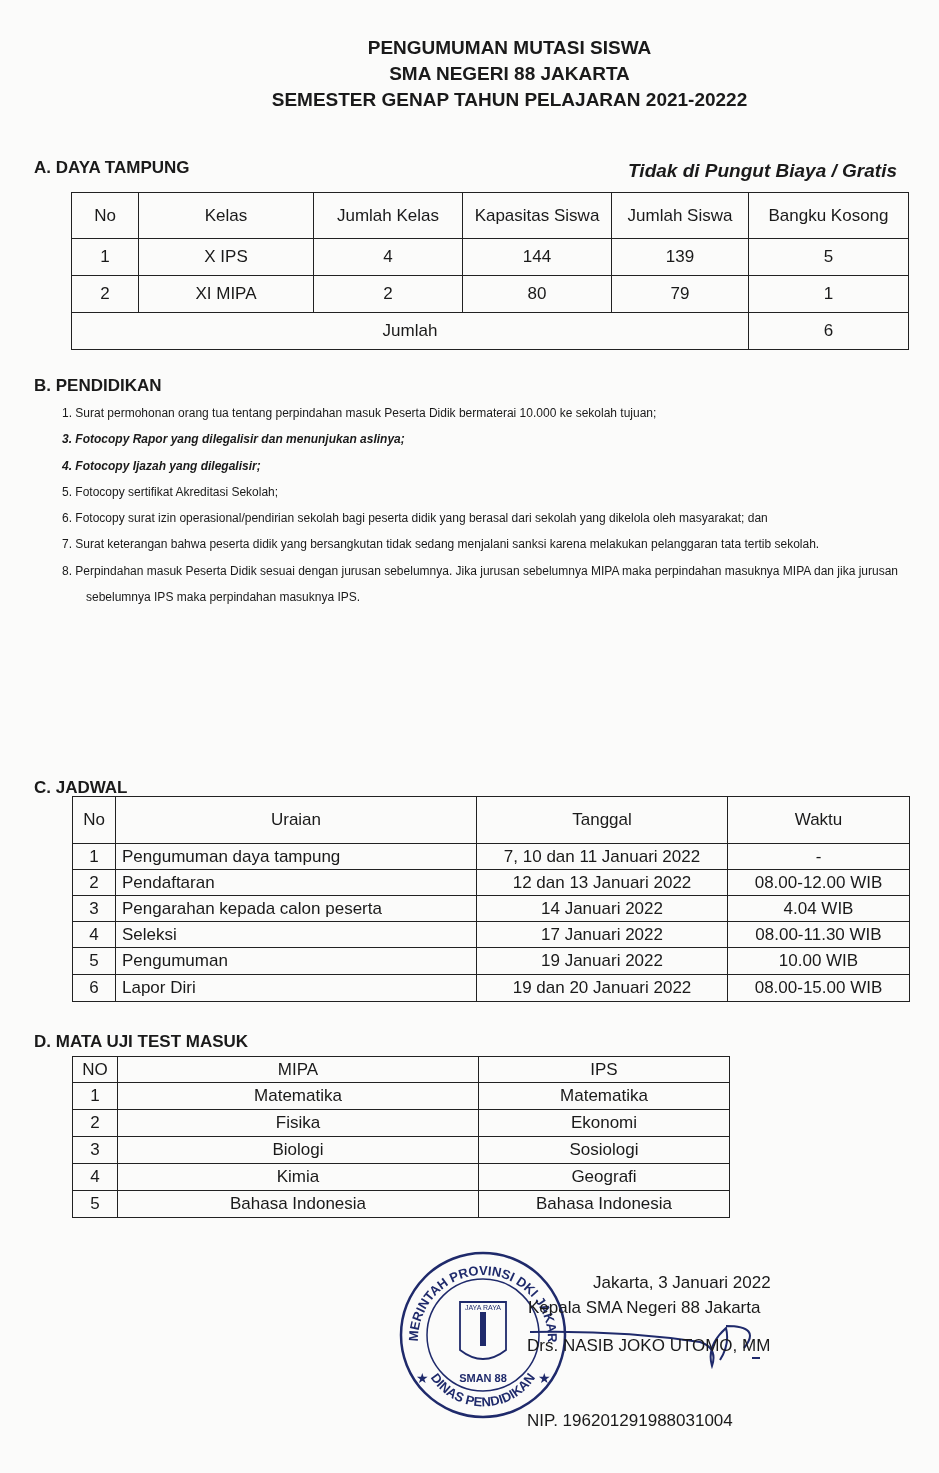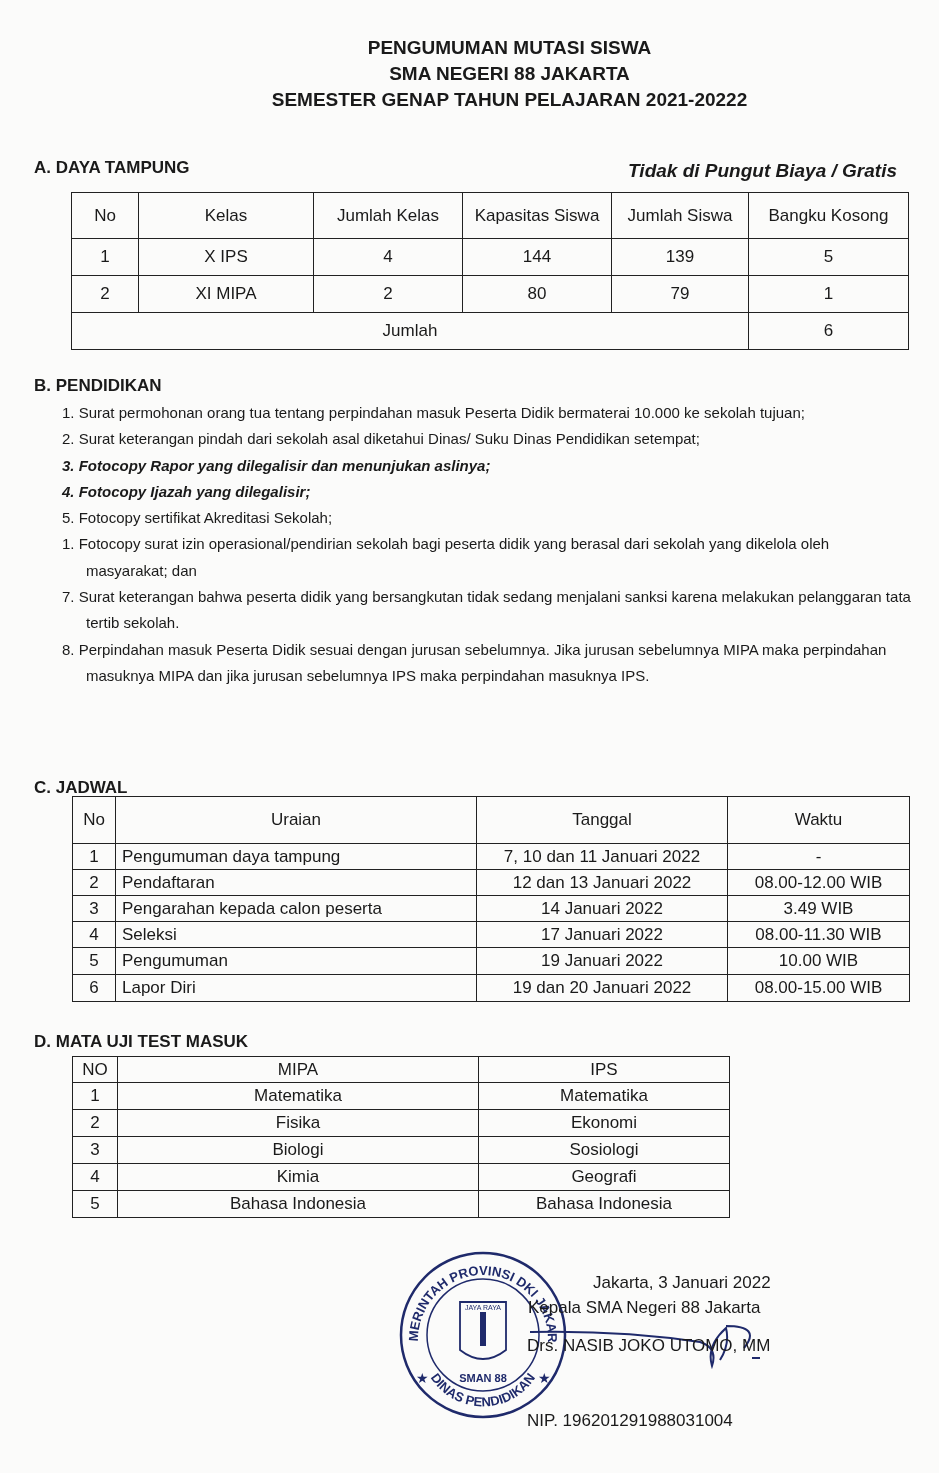--- a/index.html
+++ b/index.html
@@ -6,21 +6,21 @@
   body {
     width:939px; height:1473px; background:#fbfbfa; color:#1a1a1a;
     font-family:"Liberation Sans", sans-serif; position:relative; overflow:hidden;
   }
   .title { position:absolute; left:0; width:939px; text-align:center; font-weight:bold; font-size:19px; line-height:24px;margin-left:40px; }
   .sec { position:absolute; font-weight:bold; font-size:17px; }
   table { position:absolute; border-collapse:collapse; font-size:17px; }
   td, th { border:1.5px solid #222; text-align:center; font-weight:normal; padding:0 4px; }
   .left { text-align:left; padding-left:6px; }
   .note { position:absolute; right:42px; top:160px; font-style:italic; font-weight:bold; font-size:19px; }
-  ol.req { position:absolute; left:62px; top:400px; width:850px; margin:0; padding:0; list-style:none; font-size:15px; line-height:26.3px; }
+  ol.req { position:absolute; left:62px; top:400px; width:850px; margin:0; padding:0; list-style:none; font-size:12px; line-height:26.3px; }
   ol.req li { padding-left:24px; text-indent:-24px; }
   ol.req li.b { font-weight:bold; font-style:italic; }
   .sign { position:absolute; left:593px; font-size:17px; }
   .stamp { position:absolute; left:398px; top:1250px; width:170px; height:170px; }
 </style>
 </head>
 <body>
 
 <div>
   <div class="title" style="top:36px">PENGUMUMAN MUTASI SISWA</div>
@@ -60,25 +60,24 @@
   <tr style="height:37px">
     <td colspan="5">Jumlah</td>
     <td>6</td>
   </tr>
 </tbody>
   </table>
 
 <div class="sec" style="left:34px; top:376px">B.  PENDIDIKAN</div>
 <ol class="req">
   <li>1. Surat permohonan orang tua tentang perpindahan masuk Peserta Didik bermaterai 10.000 ke sekolah tujuan;</li>
-  <li>2. Surat keterangan pindah dari sekolah asal diketahui Dinas/ Suku Dinas Pendidikan setempat;</li>
   <li class="b">3. Fotocopy Rapor yang dilegalisir dan menunjukan aslinya;</li>
   <li class="b">4. Fotocopy Ijazah yang dilegalisir;</li>
   <li>5. Fotocopy sertifikat Akreditasi Sekolah;</li>
-  <li>1. Fotocopy surat izin operasional/pendirian sekolah bagi peserta didik yang berasal dari sekolah yang dikelola oleh masyarakat; dan</li>
+  <li>6. Fotocopy surat izin operasional/pendirian sekolah bagi peserta didik yang berasal dari sekolah yang dikelola oleh masyarakat; dan</li>
   <li>7. Surat keterangan bahwa peserta didik yang bersangkutan tidak sedang menjalani sanksi karena melakukan pelanggaran tata tertib sekolah.</li>
   <li>8. Perpindahan masuk Peserta Didik sesuai dengan jurusan sebelumnya. Jika jurusan sebelumnya MIPA maka perpindahan masuknya MIPA dan jika jurusan sebelumnya IPS maka perpindahan masuknya IPS.</li>
 </ol>
 
 <div class="sec" style="left:34px; top:778px">C.  JADWAL</div>
 <table style="left:72px; top:796px; width:838px;">
   <tbody>
       <tr style="height:47px">
     <th style="width:34px">No</th>
     <th style="width:352px">Uraian</th>
@@ -94,21 +93,21 @@
   <tr style="height:26px">
     <td>2</td>
     <td class="left">Pendaftaran</td>
     <td>12 dan 13 Januari 2022</td>
     <td>08.00-12.00 WIB</td>
   </tr>
   <tr style="height:26px">
     <td>3</td>
     <td class="left">Pengarahan kepada calon peserta</td>
     <td>14 Januari 2022</td>
-    <td>3.49 WIB</td>
+    <td>4.04 WIB</td>
   </tr>
   <tr style="height:26px">
     <td>4</td>
     <td class="left">Seleksi</td>
     <td>17 Januari 2022</td>
     <td>08.00-11.30 WIB</td>
   </tr>
   <tr style="height:27px">
     <td>5</td>
     <td class="left">Pengumuman</td>

